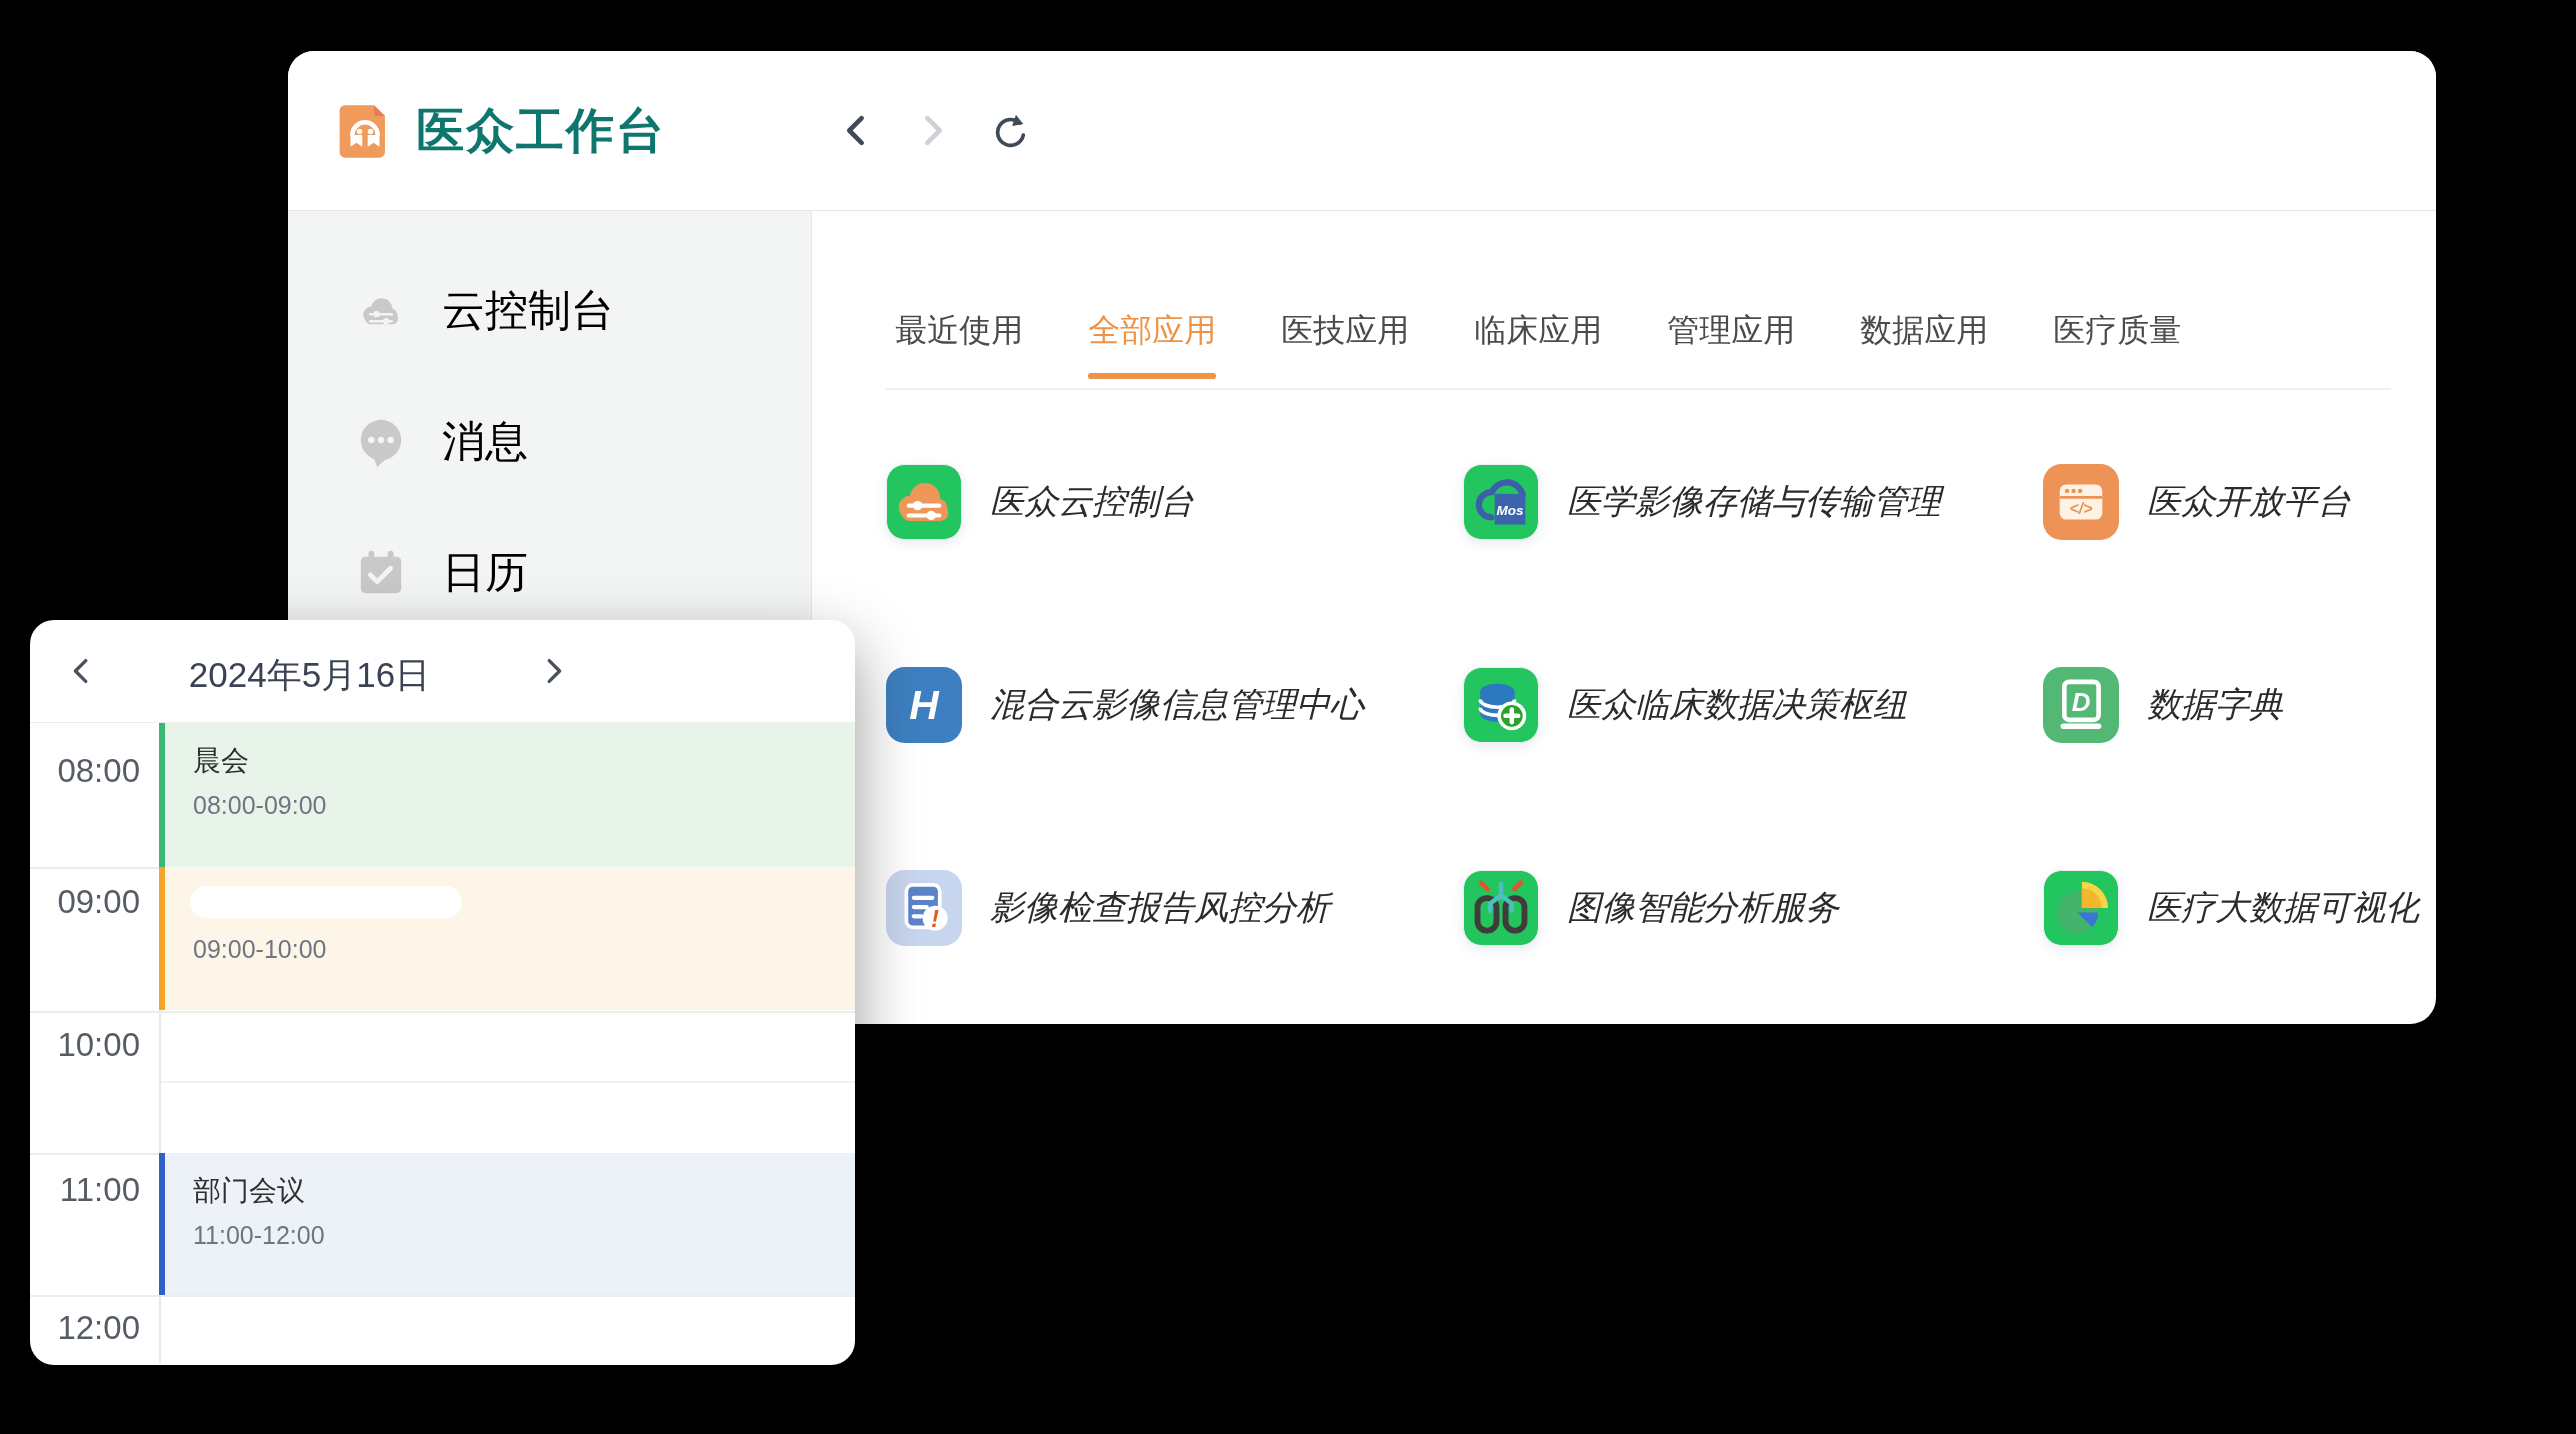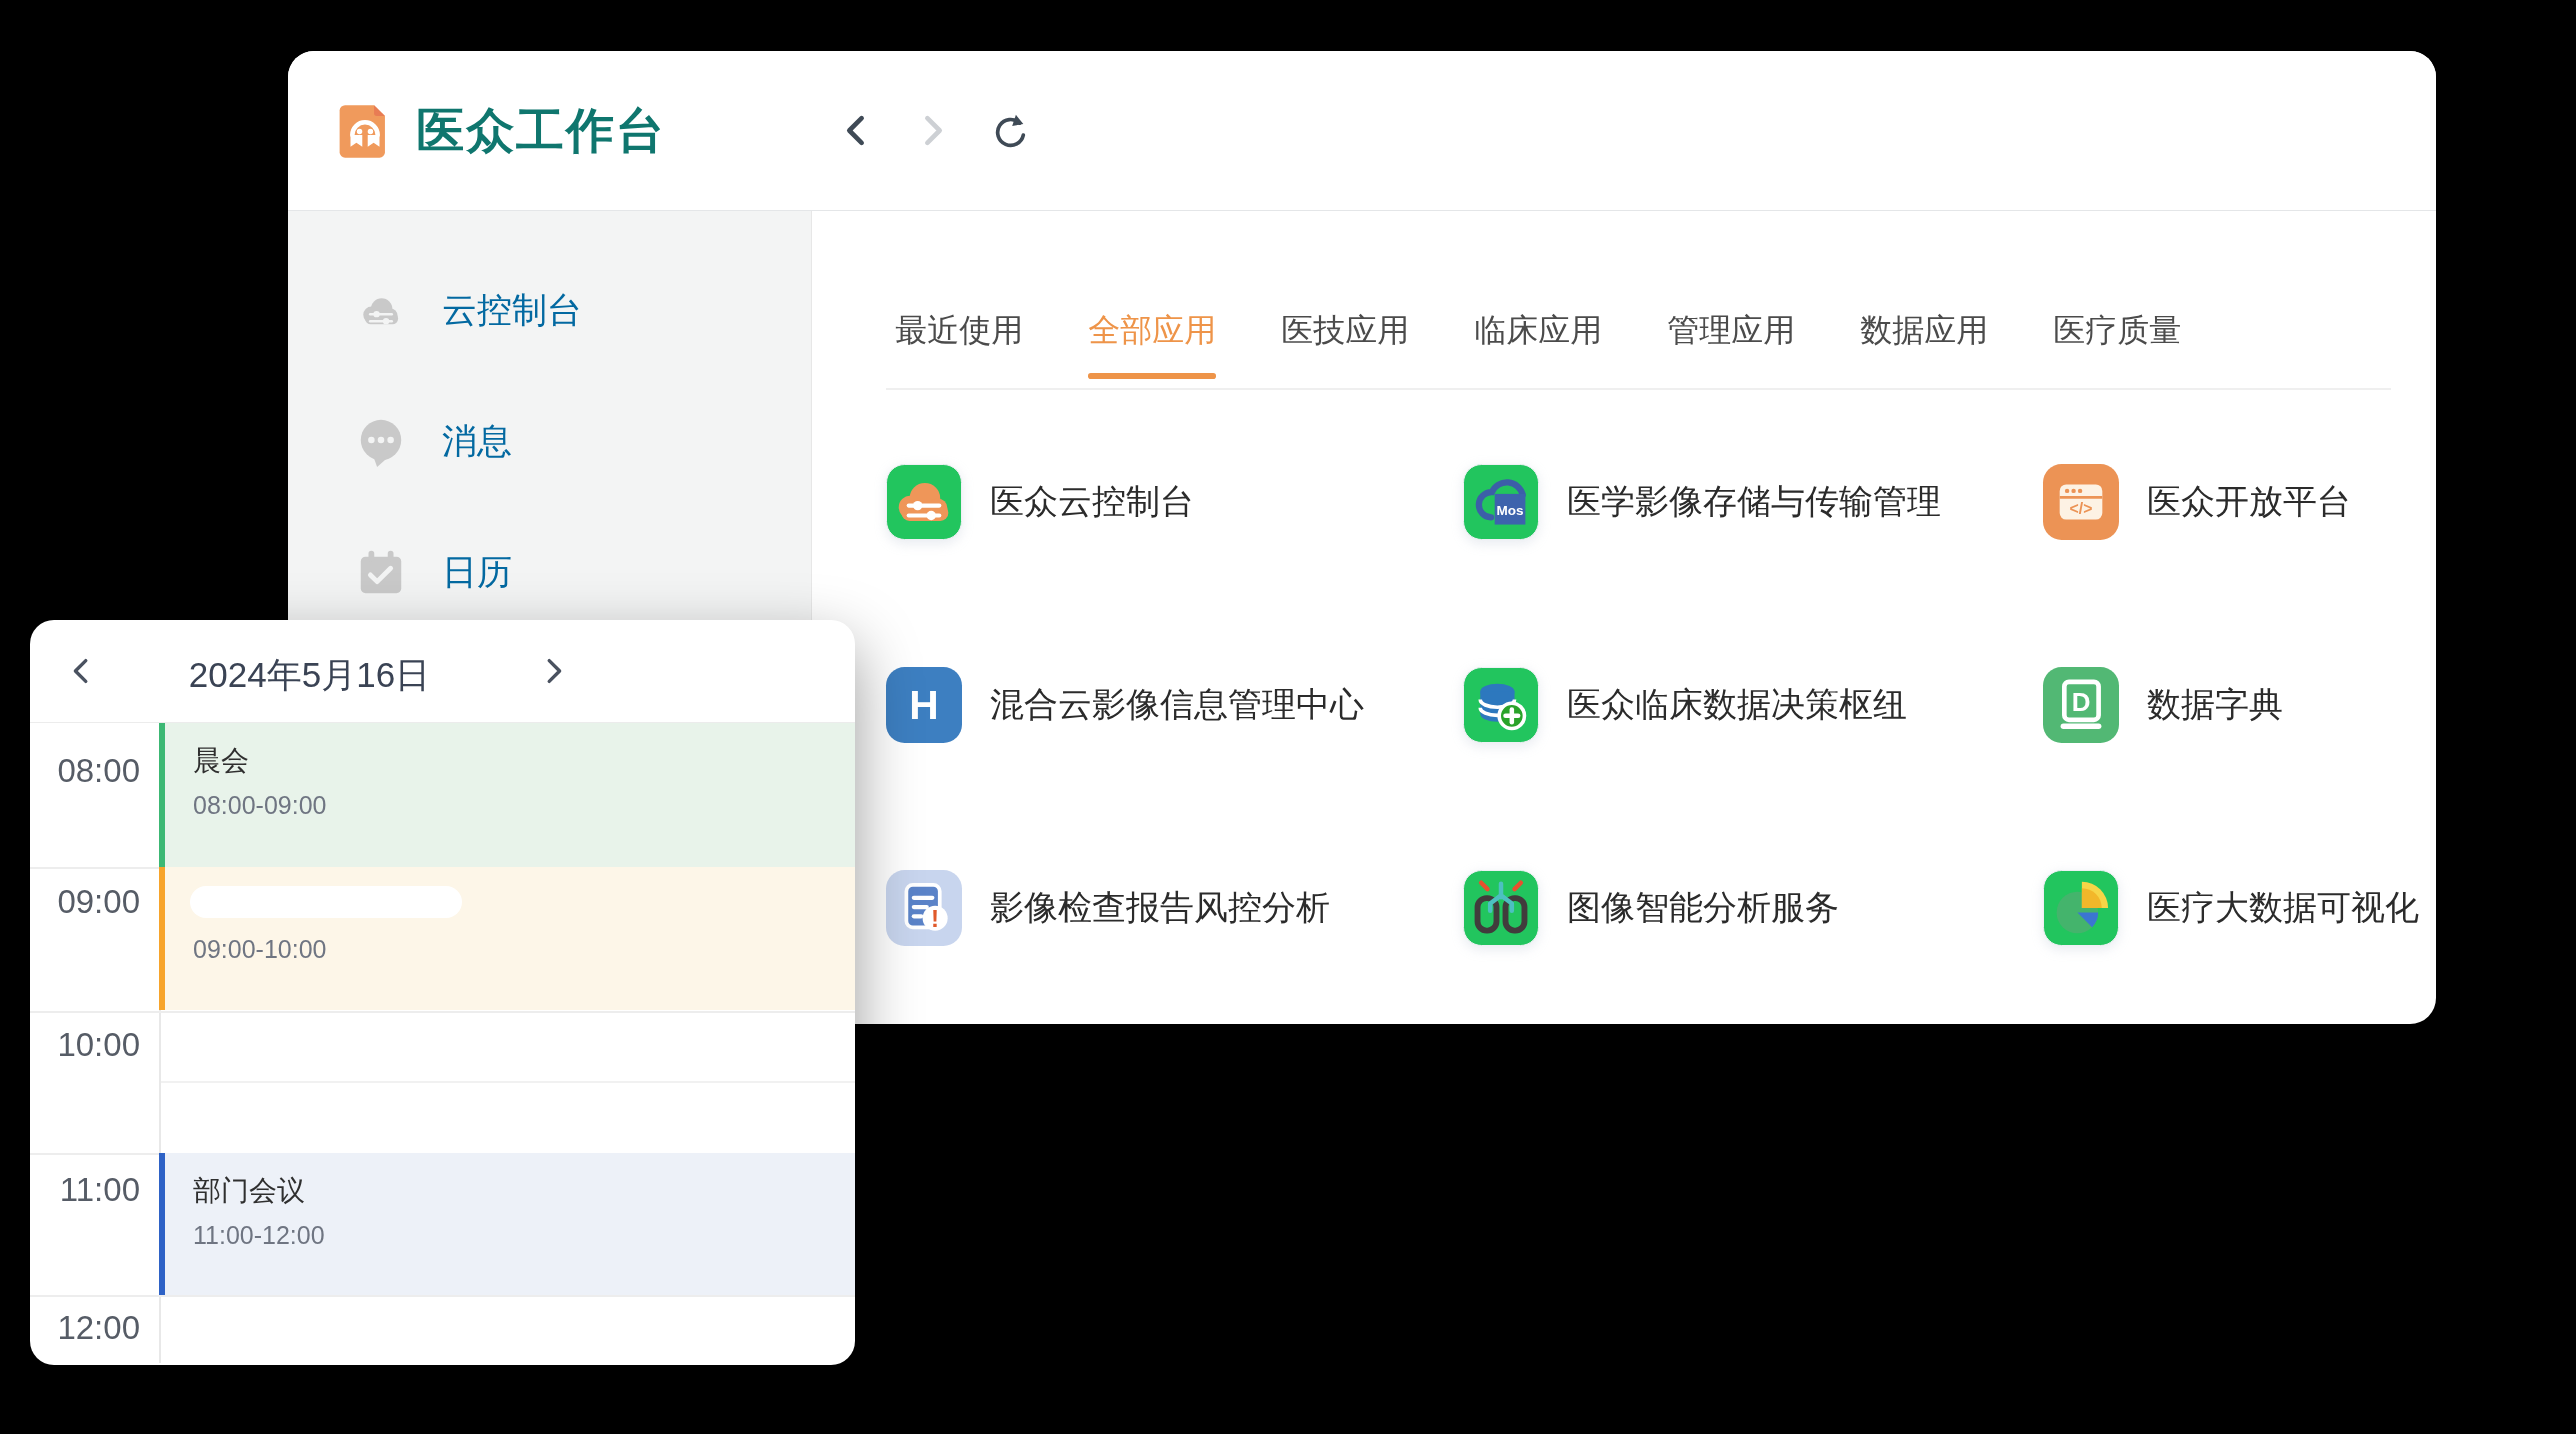--- a/index.html
+++ b/index.html
@@ -22,30 +22,30 @@
   .navbtns{display:flex;align-items:center;gap:39px;margin-left:172px;}
   .navbtn{width:37px;height:37px;display:flex;align-items:center;justify-content:center;cursor:pointer;}
   
   .winbody{display:flex;height:812px;}
   .sidebar{
     width:524px;flex:none;background:#f3f4f4;border-right:1.9px solid #e7e7e7;
     padding-top:34px;box-sizing:border-box;
   }
   .side-item{height:131px;display:flex;align-items:center;padding-left:67px;gap:35px;cursor:pointer;}
   .side-ic{width:52px;height:52px;flex:none;}
-  .side-label{font-size:35px;color:#0369a1;}
+  .side-label{font-size:43px;color:#000000;}
   .content{flex:1;position:relative;padding-left:74px;box-sizing:border-box;}
   
   .tabs{display:flex;gap:65px;margin-top:56px;margin-left:9.3px;}
   .tab{font-size:32px;color:#4b4b4b;padding-bottom:26px;position:relative;cursor:pointer;white-space:nowrap;margin-top:42px;}
   .tab.active{color:#ee9449;font-weight:500;}
   .tab.active::after{content:"";position:absolute;left:0;right:0;bottom:0;height:5.6px;border-radius:2.8px;background:#ee9449;}
   .tabs-divider{height:1.9px;background:#efefef;margin:9.3px 45px 0 0;}
   
-  .grid{display:grid;grid-template-columns:577px 580px auto;row-gap:127px;margin-top:74px;}
+  .grid{display:grid;grid-template-columns:577px 580px auto;row-gap:127px;margin-top:74px;font-style:italic;}
   .app{display:flex;align-items:center;gap:28px;height:76px;cursor:pointer;}
   .app-icon{width:76px;height:76px;border-radius:18.6px;flex:none;display:flex;align-items:center;justify-content:center;box-sizing:border-box;}
   .app-icon.card{background:#22c55e;border:1.9px solid #eef0f4;box-shadow:0 3.7px 11.2px rgba(175,185,205,.28);}
   .app-icon.orange{background:#ec9355;}
   .app-icon.blue{background:#3d7fc1;}
   .app-icon.green{background:#52b874;}
   .app-icon.peri{background:#c8d5ee;}
   .app-icon svg{width:76px;height:76px;}
   .app-label{font-size:34px;color:#2b2b2b;font-weight:500;white-space:nowrap;}
   

